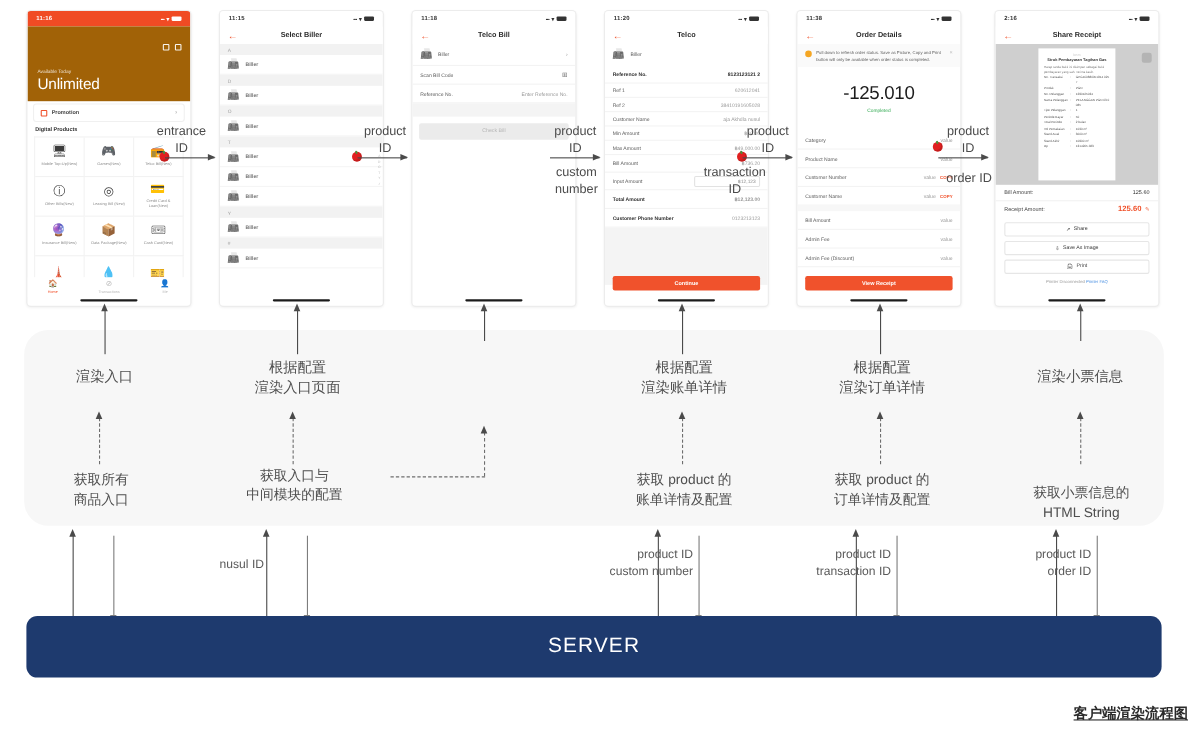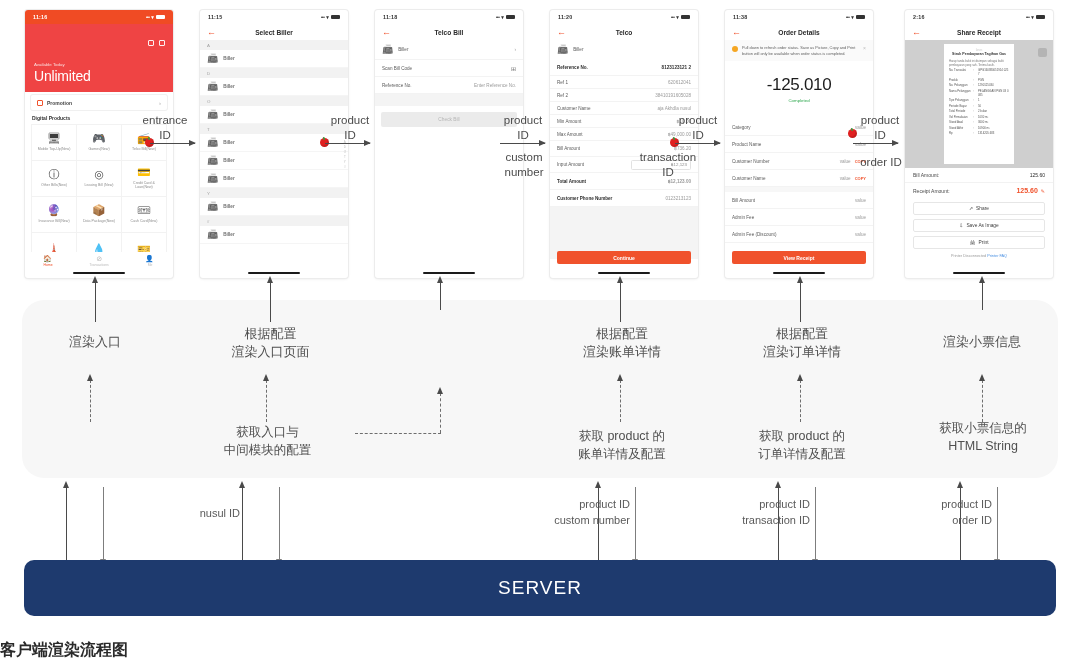--- a/index.html
+++ b/index.html
@@ -35,21 +35,21 @@
     height:16px; display:flex; align-items:center; position:relative;
     padding:0 7px; background:#fff;
   }
   .nav-back { color:#f0522c; font-size:9px; line-height:1; }
   .nav-title {
     position:absolute; left:0; right:0; text-align:center;
     font-size:6.6px; font-weight:bold; color:#2b2b2b; pointer-events:none;
   }
 
   
-  .hero { background:#ef4444; height:68px; position:relative; padding:6px 9px 0; }
+  .hero { background:#a16207; height:68px; position:relative; padding:6px 9px 0; }
   .hero-icons { position:absolute; right:8px; top:16px; display:flex; gap:5px; }
   .hero-ico { width:6px; height:6px; border:1px solid rgba(255,255,255,.92); border-radius:1px; }
   .hero-sub { position:absolute; left:9px; top:38px; font-size:4.4px; color:rgba(255,255,255,.82); }
   .hero-big { position:absolute; left:9px; top:44px; font-size:14px; color:#fff; letter-spacing:-.2px; }
   .promo-row {
     height:15px; margin:3px 6px 0; background:#fff; border-radius:2px;
     box-shadow:0 0 0 1px #f0f0f0; display:flex; align-items:center; padding:0 6px;
     font-size:5px; font-weight:bold; color:#444; gap:4px;
   }
   .promo-ico { width:6px; height:6px; border:1px solid #f0522c; border-radius:1px; }
@@ -175,22 +175,22 @@
            background:#f7f7f7; border-radius:22px; }
   .panel-label { position:absolute; text-align:center; font-size:13px; color:#4f4f4f;
                  line-height:1.4; }
   .panel-sub { position:absolute; text-align:center; font-size:12.5px; color:#4f4f4f;
                line-height:1.4; }
   .param { position:absolute; text-align:right; font-size:11px; color:#5a5a5a; line-height:1.45; }
 
   .server { position:absolute; left:24px; top:560px; width:1032px; height:56px;
             background:#1e3a6e; border-radius:10px; display:flex; align-items:center;
             justify-content:center; color:#fff; font-size:19px; letter-spacing:1px; }
-  .fig-title { position:absolute; left:0; right:0; top:640px; text-align:left;
-               font-size:16px; font-weight:bold; color:#2a2a2a; }
+  .fig-title { position:absolute; left:0; right:0; top:640px; text-align:right;
+               font-size:13px; font-weight:bold; color:#2a2a2a;text-decoration:underline; }
 </style>
 </head>
 <body>
 
 <div class="canvas">
 
   <div class="phone" style="left:25px;">
     <div class="statusbar on-orange" style="background:#f04b24;">
       <span>11:16</span>
       <span class="sb-right">
@@ -669,33 +669,37 @@
   </div>
 
   <div class="vdash-up" style="left:90px;top:380px;height:42px;"></div>
   <div class="vdash-up" style="left:266px;top:380px;height:42px;"></div>
   <div class="vdash-up" style="left:440px;top:393px;height:40px;"></div>
   <div class="hdash" style="left:355px;top:433px;width:86px;"></div>
   <div class="vdash-up" style="left:620px;top:380px;height:42px;"></div>
   <div class="vdash-up" style="left:800px;top:380px;height:42px;"></div>
   <div class="vdash-up" style="left:982px;top:380px;height:42px;"></div>
 
+  <div class="panel-sub" style="left:37px;top:428px;width:110px;">
+    <div>获取所有</div>
+    <div>商品入口</div>
+  </div>
   <div class="panel-sub" style="left:205px;top:424px;width:125px;">
     <div>获取入口与</div>
     <div>中间模块的配置</div>
   </div>
   <div class="panel-sub" style="left:558px;top:428px;width:128px;">
     <div>获取 product 的</div>
     <div>账单详情及配置</div>
   </div>
   <div class="panel-sub" style="left:738px;top:428px;width:128px;">
     <div>获取 product 的</div>
     <div>订单详情及配置</div>
   </div>
-  <div class="panel-sub" style="left:918px;top:420px;width:130px;">
+  <div class="panel-sub" style="left:918px;top:440px;width:130px;">
     <div>获取小票信息的</div>
     <div>HTML String</div>
   </div>
 
   <div class="vline-up" style="left:66px;top:487px;height:73px;"></div>
   <div class="vline-down" style="left:103px;top:487px;height:73px;"></div>
   <div class="vline-up" style="left:242px;top:487px;height:73px;"></div>
   <div class="vline-down" style="left:279px;top:487px;height:73px;"></div>
   <div class="vline-up" style="left:598px;top:487px;height:73px;"></div>
   <div class="vline-down" style="left:635px;top:487px;height:73px;"></div>

